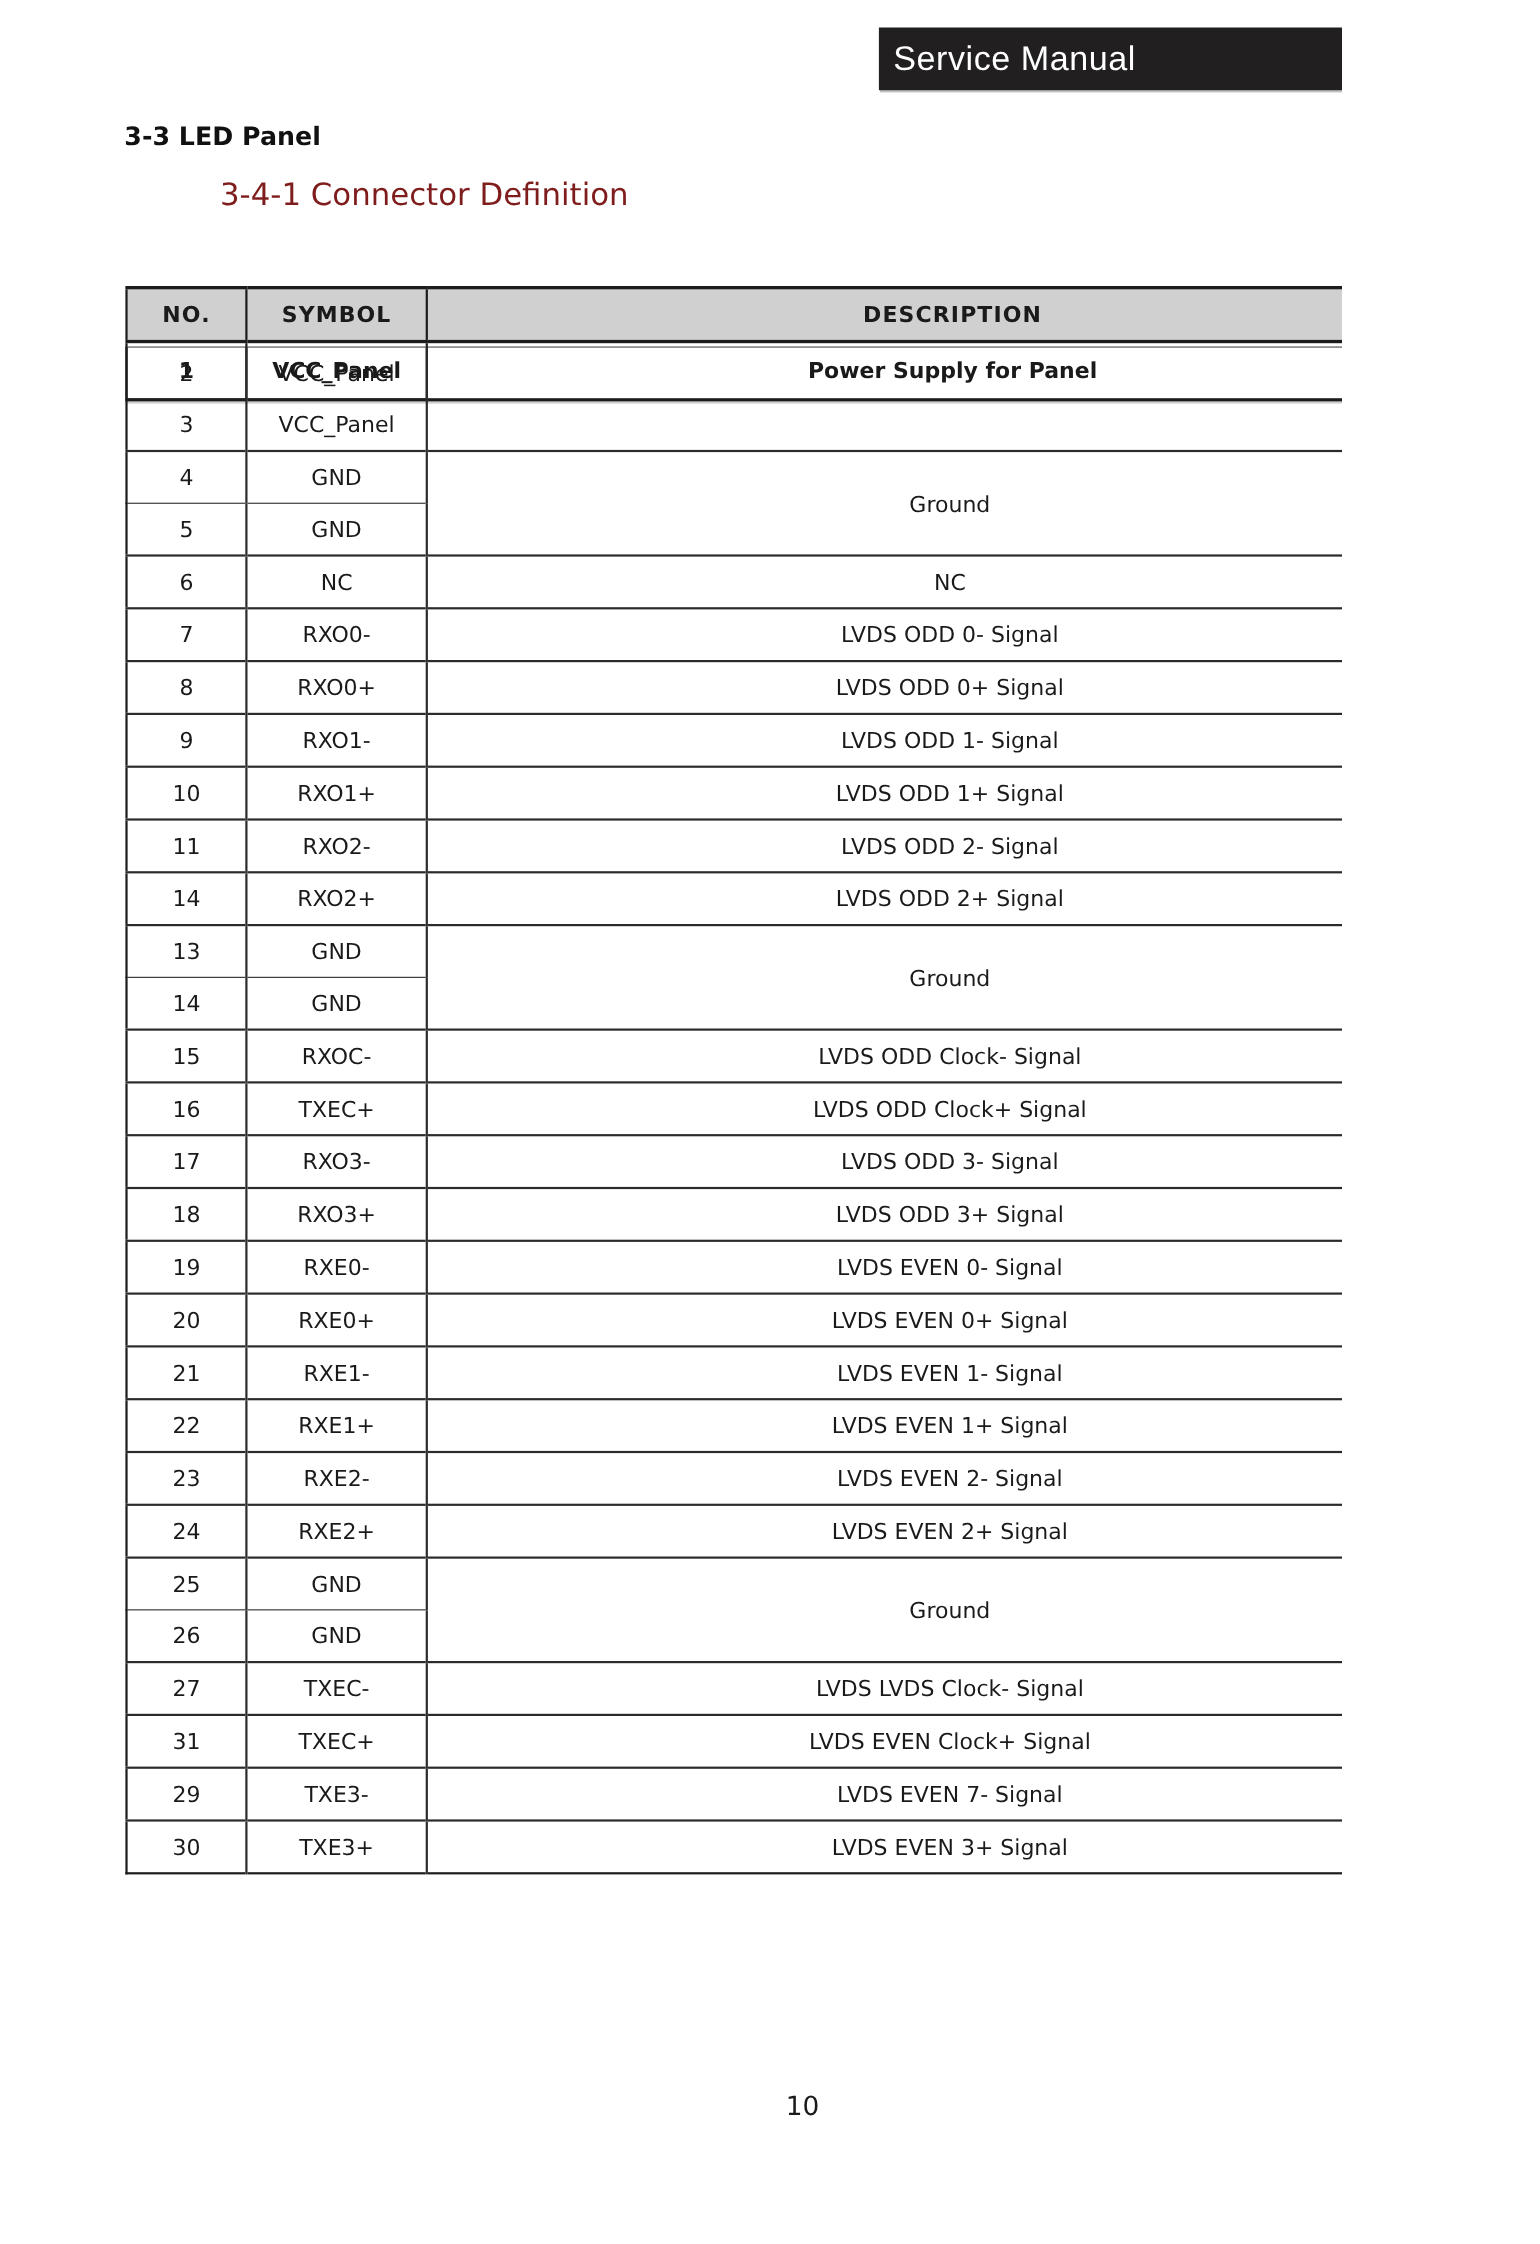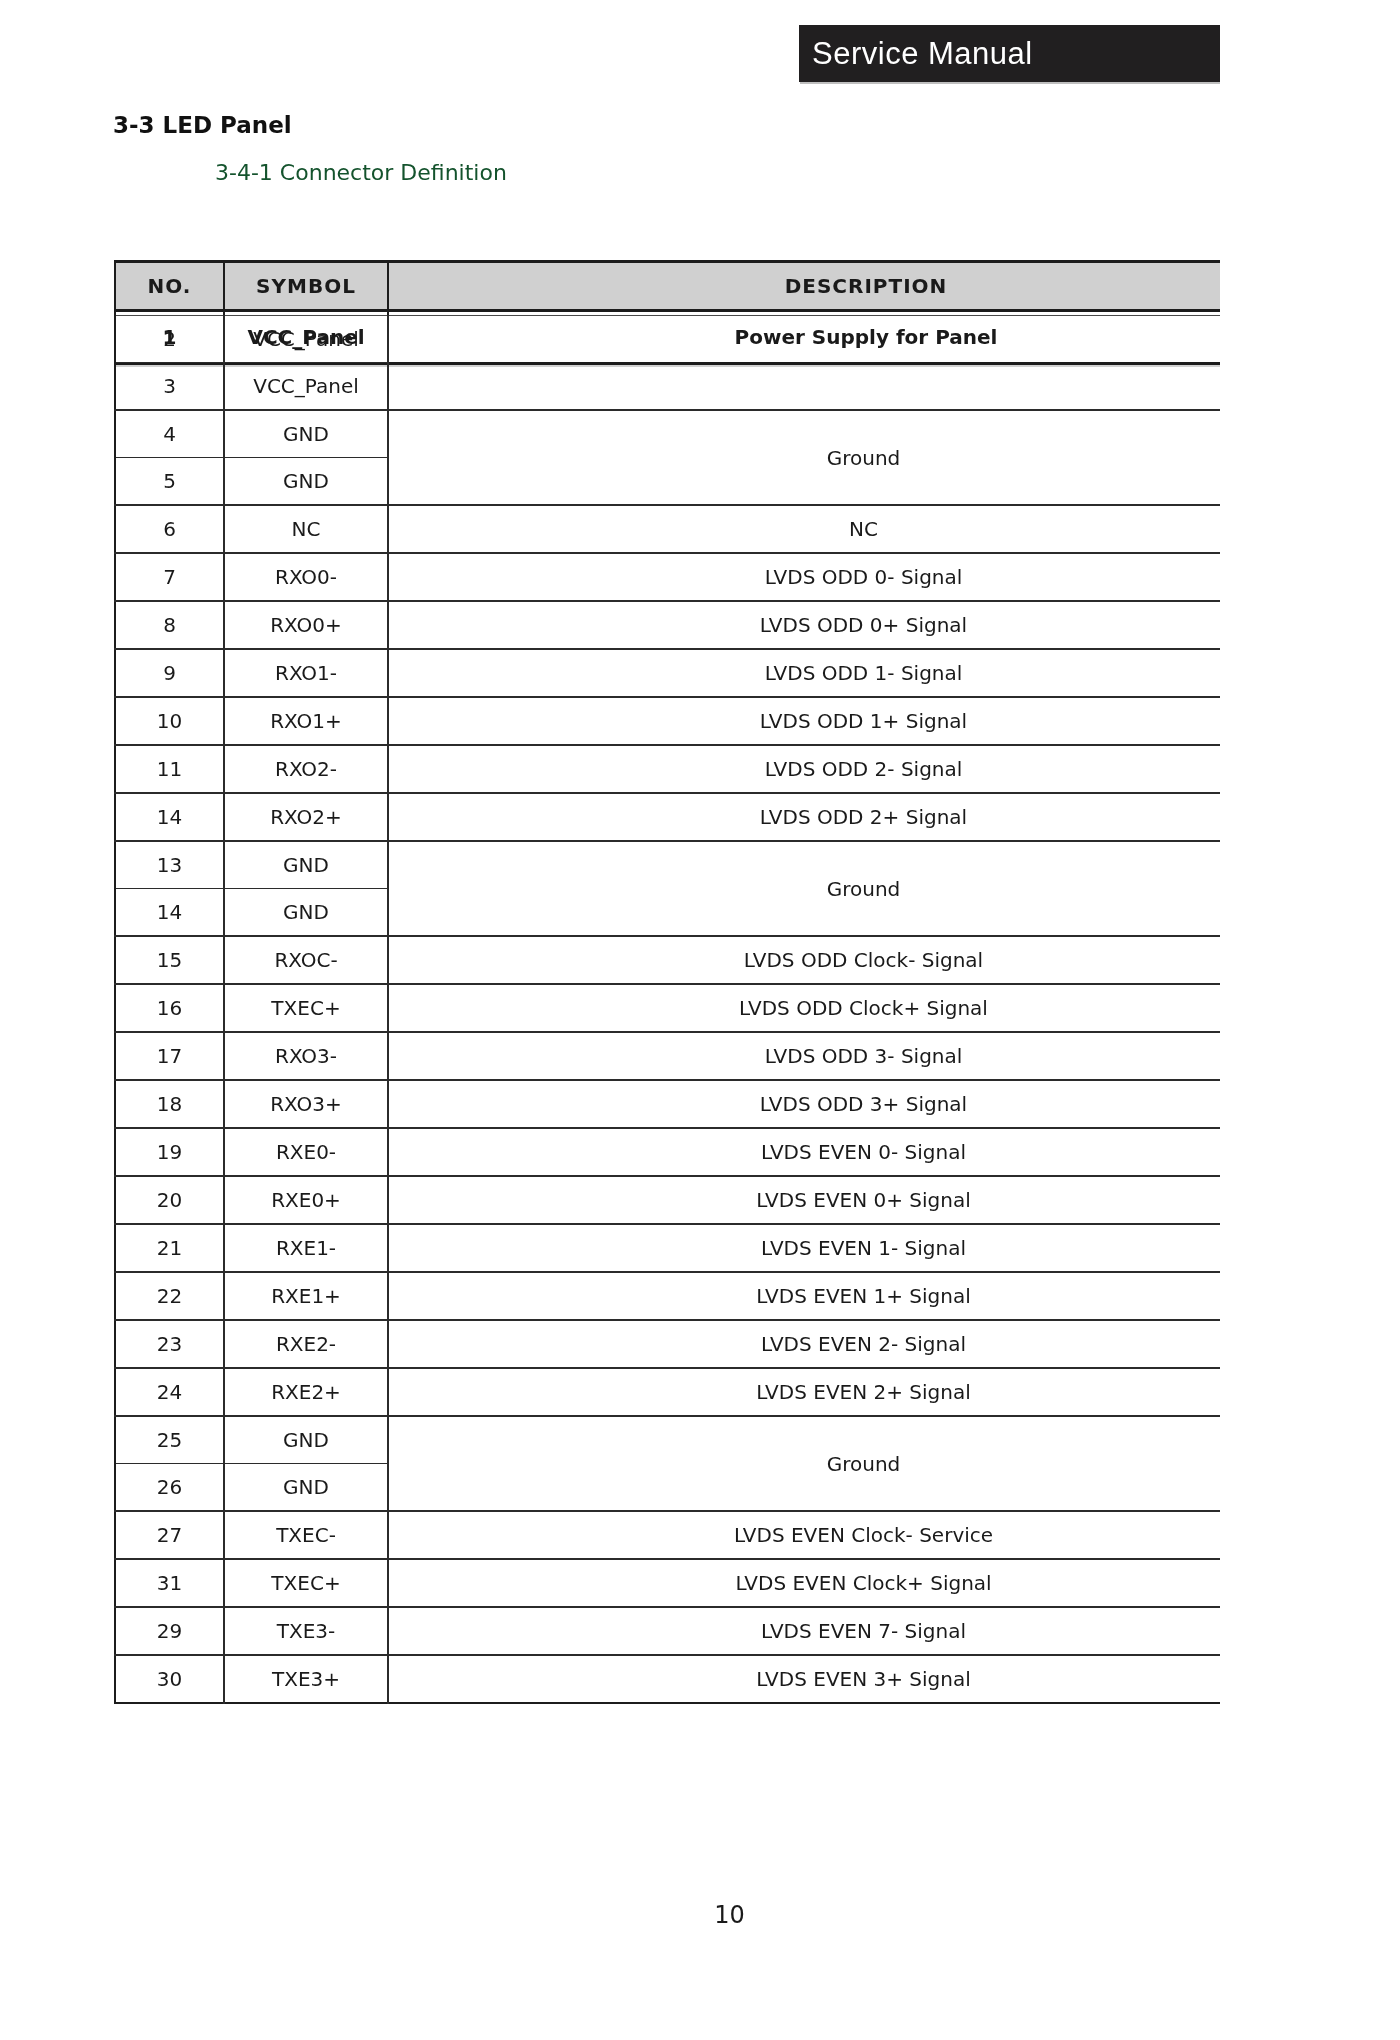--- a/index.html
+++ b/index.html
@@ -34,25 +34,25 @@
   .section-title {
     position:absolute;
     left:113px; top:112px;
     margin:0;
     font-size:23px;
     font-weight:bold;
     color:#111111;
   }
   .subsection-title {
     position:absolute;
-    left:215px; top:160px;
+    left:200px; top:160px;
     margin:0;
-    font-size:22px;
+    font-size:28px;
     font-weight:normal;
-    color:#14532d;
+    color:#7f1d1d;
   }
 
   
   .tbl {
     position:absolute;
     border-collapse:collapse;
     table-layout:fixed;
     font-size:20px;
     color:#1a1a1a;
   }
@@ -274,21 +274,21 @@
           <td class="cell-sym">GND</td>
           <td class="cell-desc" rowspan="2">Ground</td>
         </tr>
         <tr class="cont">
           <td class="cell-no">26</td>
           <td class="cell-sym">GND</td>
         </tr>
         <tr>
           <td class="cell-no">27</td>
           <td class="cell-sym">TXEC-</td>
-          <td class="cell-desc">LVDS EVEN Clock- Service</td>
+          <td class="cell-desc">LVDS LVDS Clock- Signal</td>
         </tr>
         <tr>
           <td class="cell-no">31</td>
           <td class="cell-sym">TXEC+</td>
           <td class="cell-desc">LVDS EVEN Clock+ Signal</td>
         </tr>
         <tr>
           <td class="cell-no">29</td>
           <td class="cell-sym">TXE3-</td>
           <td class="cell-desc">LVDS EVEN 7- Signal</td>

